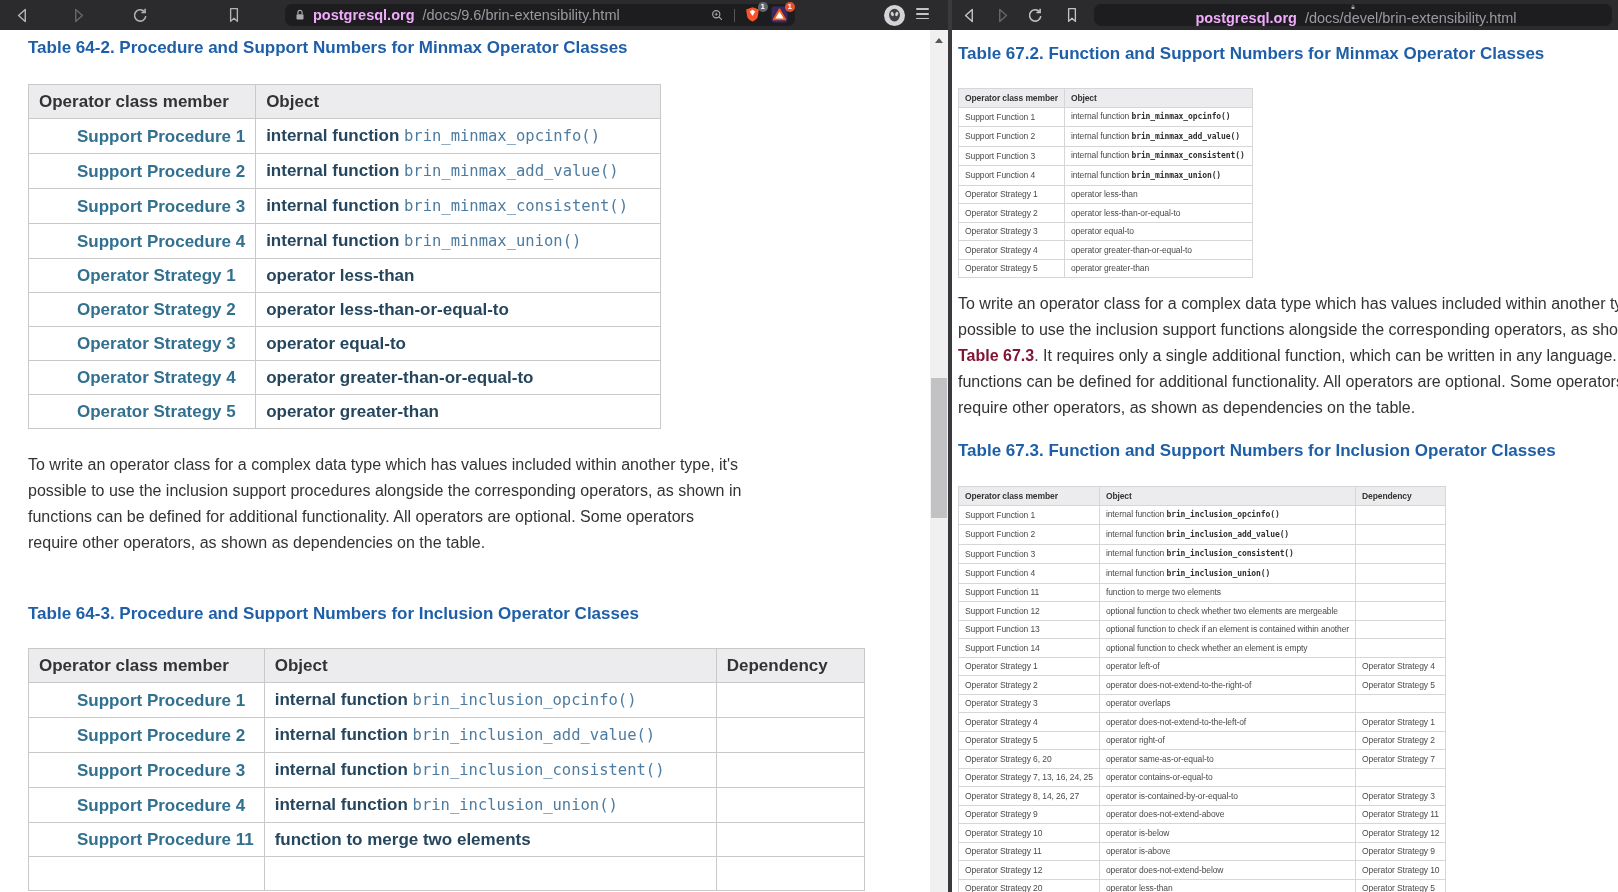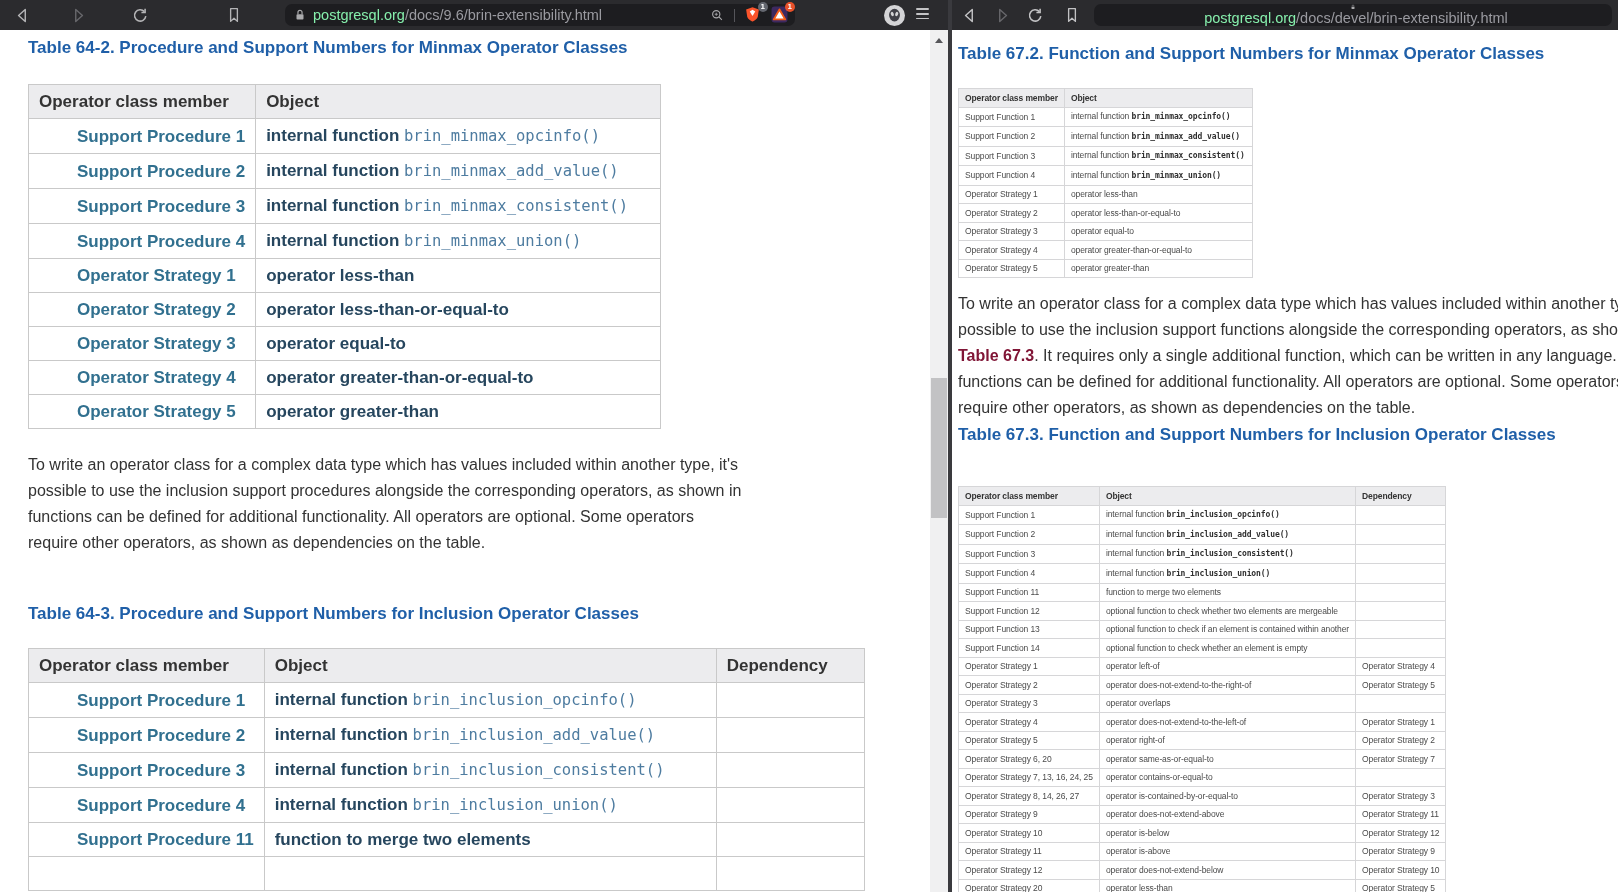--- a/index.html
+++ b/index.html
@@ -4,22 +4,22 @@
 <style>
   * { margin:0; padding:0; box-sizing:border-box; }
   body { font-family:"Liberation Sans", sans-serif; background:#202020; }
   .screen { position:relative; width:1618px; height:892px; overflow:hidden; background:#fff; }
 
   
   .toolbar { position:absolute; top:0; left:0; width:1618px; height:30px; background:#2b2b2e; z-index:5; }
   .tb-btn { position:absolute; top:3px; width:24px; height:24px; display:flex; align-items:center; justify-content:center; }
   .url-pill { position:absolute; top:4px; height:22px; background:#1d1d20; border-radius:7px; display:flex; align-items:center; padding:0 8px; }
   .url-text { font-size:14.5px; white-space:nowrap; margin-left:6px; }
-  .url-domain { color:#86efac; }
-  .url-path { color:#9a9aa0; }
+  .url-domain { color:#f0abfc;font-weight:bold; }
+  .url-path { color:#9a9aa0;padding-left:8px; }
   .pill-right { position:absolute; right:6px; top:0; height:22px; display:flex; align-items:center; gap:9px; }
   .pill-sep { width:1px; height:13px; background:#55555a; }
   .ext-wrap { position:relative; width:18px; height:18px; }
   .badge { position:absolute; top:-4px; right:-6px; color:#fff; font-size:8px; line-height:10px; padding:0 3px; border-radius:7px; font-weight:700; }
   .badge-gray { background:#63666e; }
   .badge-orange { background:#e8512a; }
   .hamburger { position:absolute; top:8px; display:flex; flex-direction:column; gap:3px; }
   .hamburger span { display:block; width:13px; height:1.8px; background:#c4c4c6; border-radius:1px; }
 
   
@@ -51,21 +51,21 @@
   .tbl-l th { background:#ececee; font-weight:700; }
   .win-left .c-member { color:#31708f; font-weight:600;padding-left:48px; }
   .win-left .seg-b { font-weight:700; color:#26465e; }
   .win-left .seg-c { font-family:"DejaVu Sans Mono", monospace; color:#4e7ca0; font-size:15.5px; }
 
   
   .win-right .content { position:absolute; left:6px; top:0; width:1200px; }
   .cap-r1 { position:absolute; top:14px; }
   .tbl-67-2 { position:absolute; top:58px; }
   .para-r { position:absolute; top:261px; width:840px; }
-  .cap-r2 { position:absolute; top:395px; }
+  .cap-r2 { position:absolute; top:411px; }
   .tbl-67-3 { position:absolute; top:456px; }
 
   .tbl-r th, .tbl-r td { border:1px solid #d6d6d8; text-align:left; padding:3.5px 6px; font-size:8.5px; line-height:10.5px; color:#4a4a4a; letter-spacing:-0.1px; overflow:hidden; white-space:nowrap; }
   .tbl-r th { background:#ececee; font-weight:700; color:#333; }
   .win-right .c-member { color:#4a4a4a;margin-left:40px; }
   .win-right .seg-b, .win-right .seg-t { color:#4a4a4a; }
   .win-right .seg-c { font-family:"DejaVu Sans Mono", monospace; font-weight:700; color:#2f2f2f; font-size:8px; }
 </style>
 </head>
 <body>

